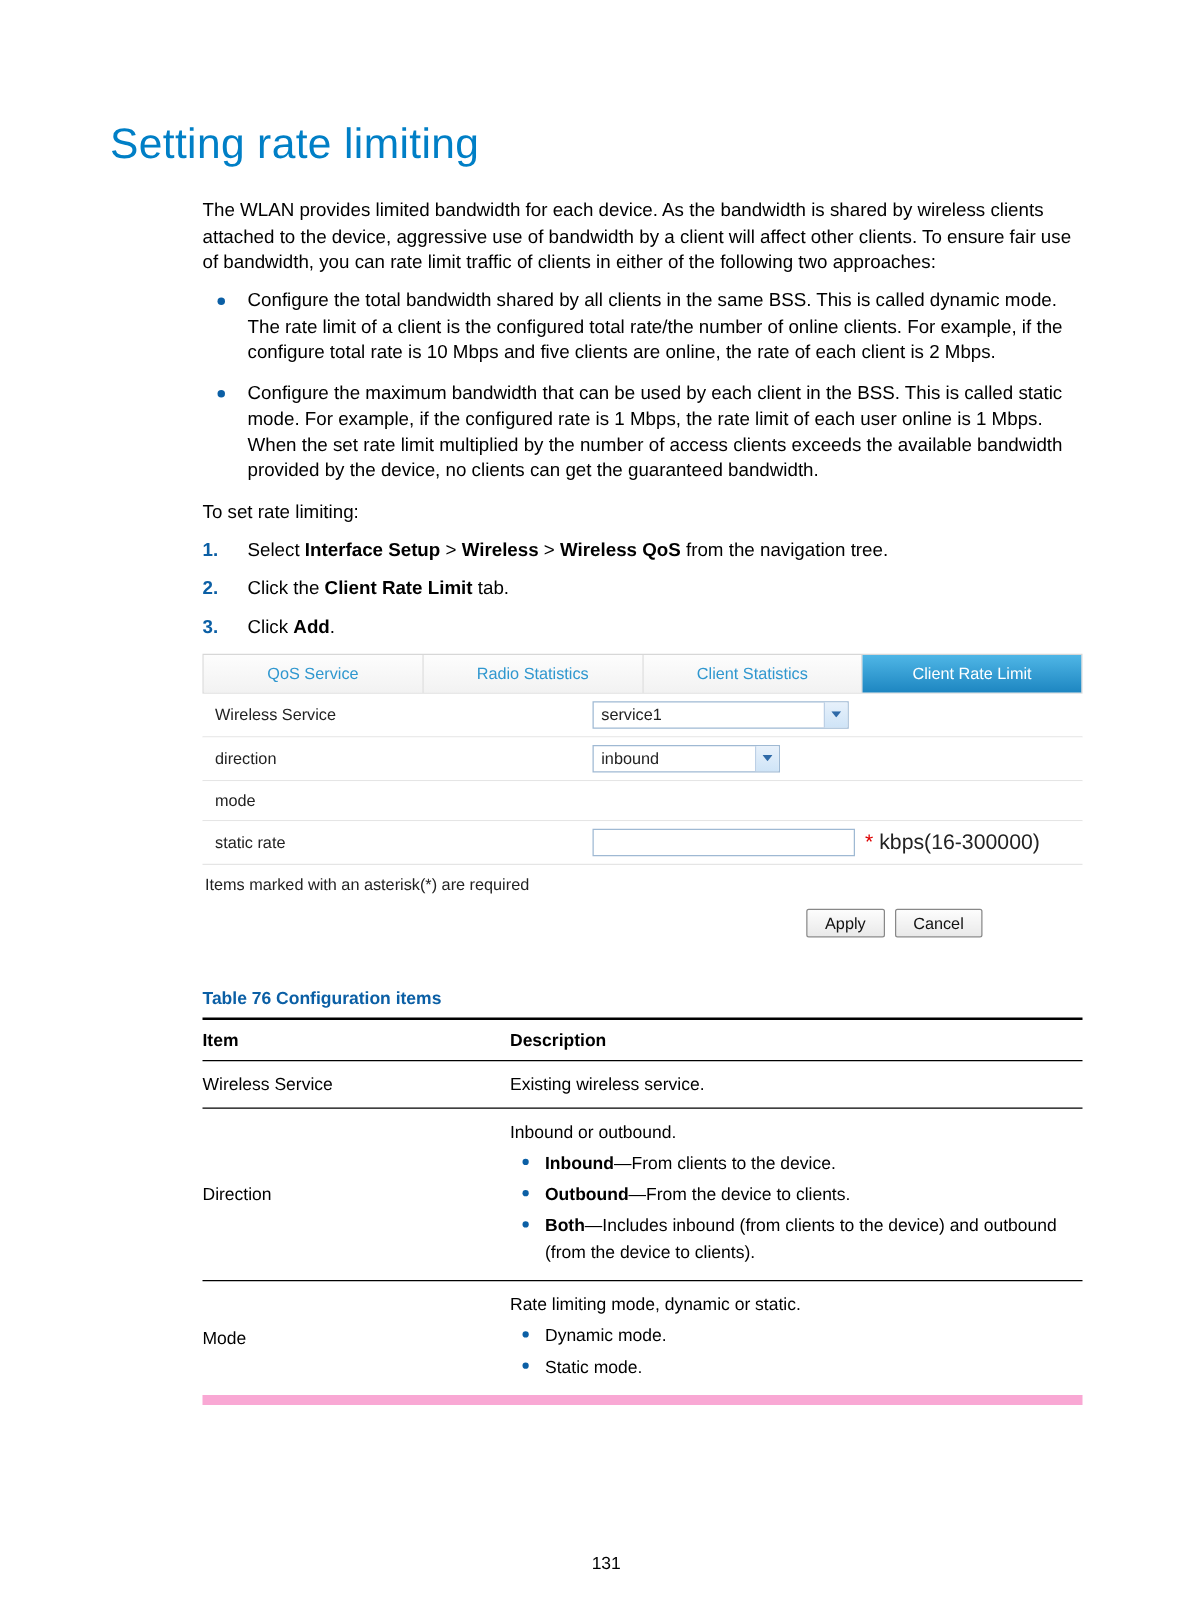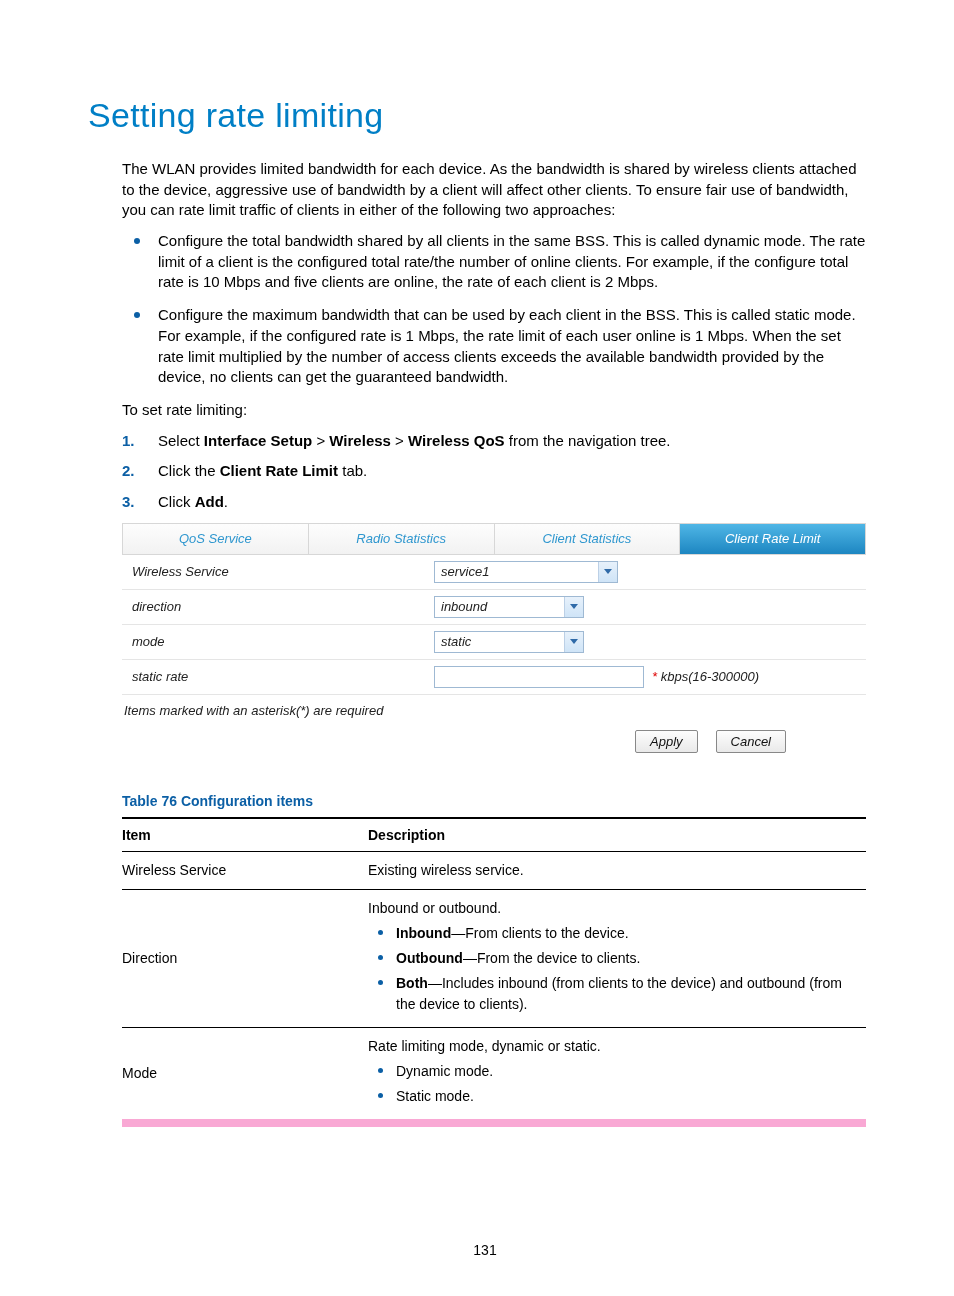--- a/index.html
+++ b/index.html
@@ -21,21 +21,21 @@
   }
   h1.page-title {
     font-family: Arial, sans-serif;
     font-weight: 300;
     font-size: 34px;
     color: #007fc6;
     margin: 0 0 24px 0;
     letter-spacing: 0.3px;
   }
   .body-indent {
-    margin-left: 34px;
+    margin-left: 74px;
     margin-right: 0;
   }
   p { margin: 0 0 10px 0; line-height: 1.38; font-size: 15px; }
   ul.bullets { list-style: none; padding: 0; margin: 0 0 10px 0; }
   ul.bullets > li {
     position: relative;
     padding-left: 36px;
     margin: 8px 0 12px 0;
     line-height: 1.38;
   }
@@ -69,21 +69,20 @@
   .caption {
     color: #0b5fa5;
     font-weight: bold;
     font-size: 14px;
     margin: 14px 0 8px 0;
   }
   
   .figure {
     border: none;
     margin: 6px 0 40px 0;
-    font-style: italic;
   }
   .tabs {
     display: flex;
     background: #fff;
     border: 1px solid #d7d7d7;
     height: 30px;
     font-family: Arial, sans-serif;
     font-size: 13px;
   }
   .tab {
@@ -122,21 +121,21 @@
     display: flex;
     align-items: center;
     gap: 8px;
   }
   .dropdown {
     display: flex;
     align-items: center;
     border: 1px solid #9fb9d3;
     background: #fff;
     height: 22px;
-    width: 184px;
+    width: 205px;
     box-sizing: border-box;
   }
   .dropdown .val {
     flex: 1;
     padding: 0 6px;
     font-size: 13px;
     color: #222;
   }
   .dropdown .arrow {
     width: 18px;
@@ -149,33 +148,33 @@
   }
   .dropdown .arrow svg { width: 8px; height: 5px; }
   .tbox {
     border: 1px solid #9fb9d3;
     background: #fff;
     height: 22px;
     width: 210px;
     box-sizing: border-box;
   }
   .req-note {
-    font-size: 13px;
+    font-size: 17px;
     color: #222;
   }
   .req-note .star, .star { color: #d00; }
   .footnote {
     font-size: 13px;
     color: #222;
     padding: 8px 0 2px 2px;
   }
   .btn-row {
     display: flex;
     justify-content: flex-end;
-    gap: 18px;
+    gap: 8px;
     padding: 10px 80px 0 0;
   }
   .btn {
     border: 1px solid #888;
     background: linear-gradient(#fdfdfd, #e9e9e9);
     font-size: 13px;
     padding: 3px 14px;
     border-radius: 2px;
     color: #111;
   }
@@ -286,30 +285,20 @@
               <span class="arrow">
                 <svg viewBox="0 0 8 5">
                     <path d="M0 0 L8 0 L4 5 Z" fill="#2f6aa8"></path>
                   </svg>
               </span>
             </div>
           </div>
         </div>
         <div class="form-row">
           <div class="lbl">mode</div>
-          <div class="ctrl">
-            <div class="dropdown" style="width:150px">
-              <span class="val">static</span>
-              <span class="arrow">
-                <svg viewBox="0 0 8 5">
-                    <path d="M0 0 L8 0 L4 5 Z" fill="#2f6aa8"></path>
-                  </svg>
-              </span>
-            </div>
-          </div>
         </div>
         <div class="form-row">
           <div class="lbl">static rate</div>
           <div class="ctrl">
             <div class="tbox"></div>
             <span class="req-note"><span class="star">*</span><span> kbps(16-300000)</span></span>
           </div>
         </div>
       </div>
       <div class="footnote">Items marked with an asterisk(*) are required</div>

